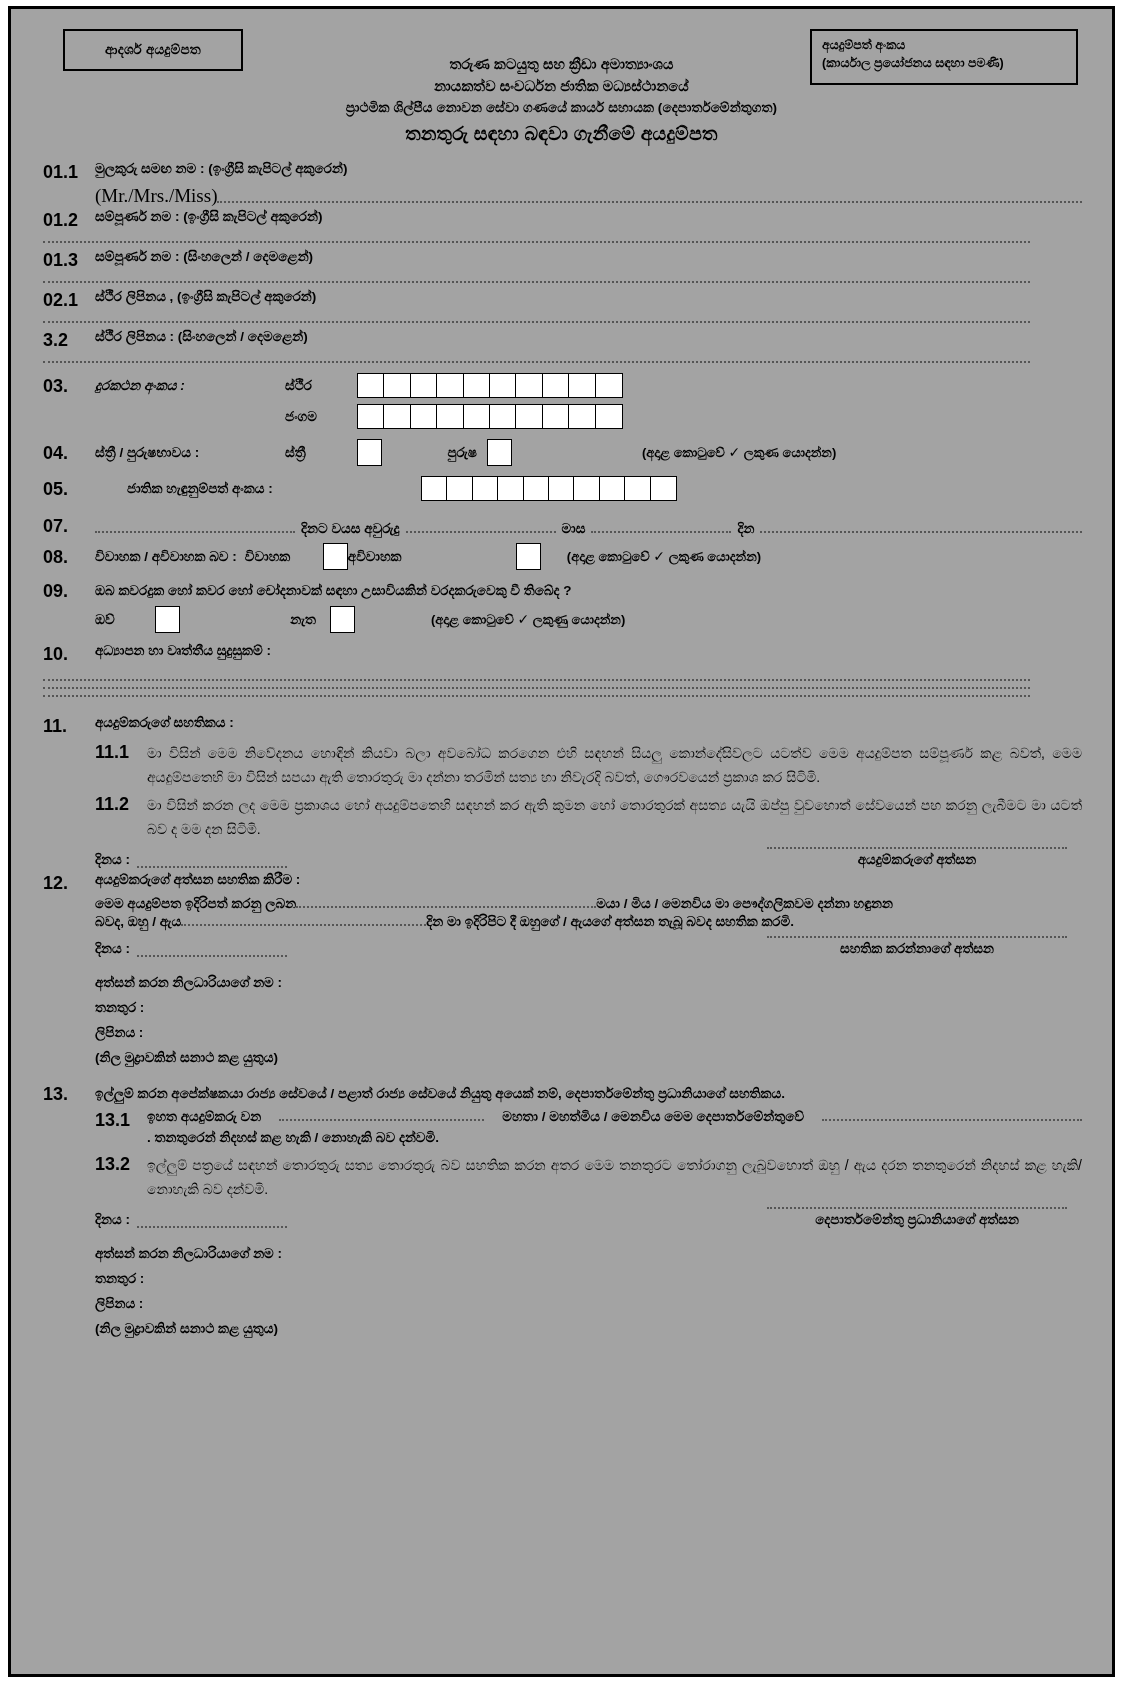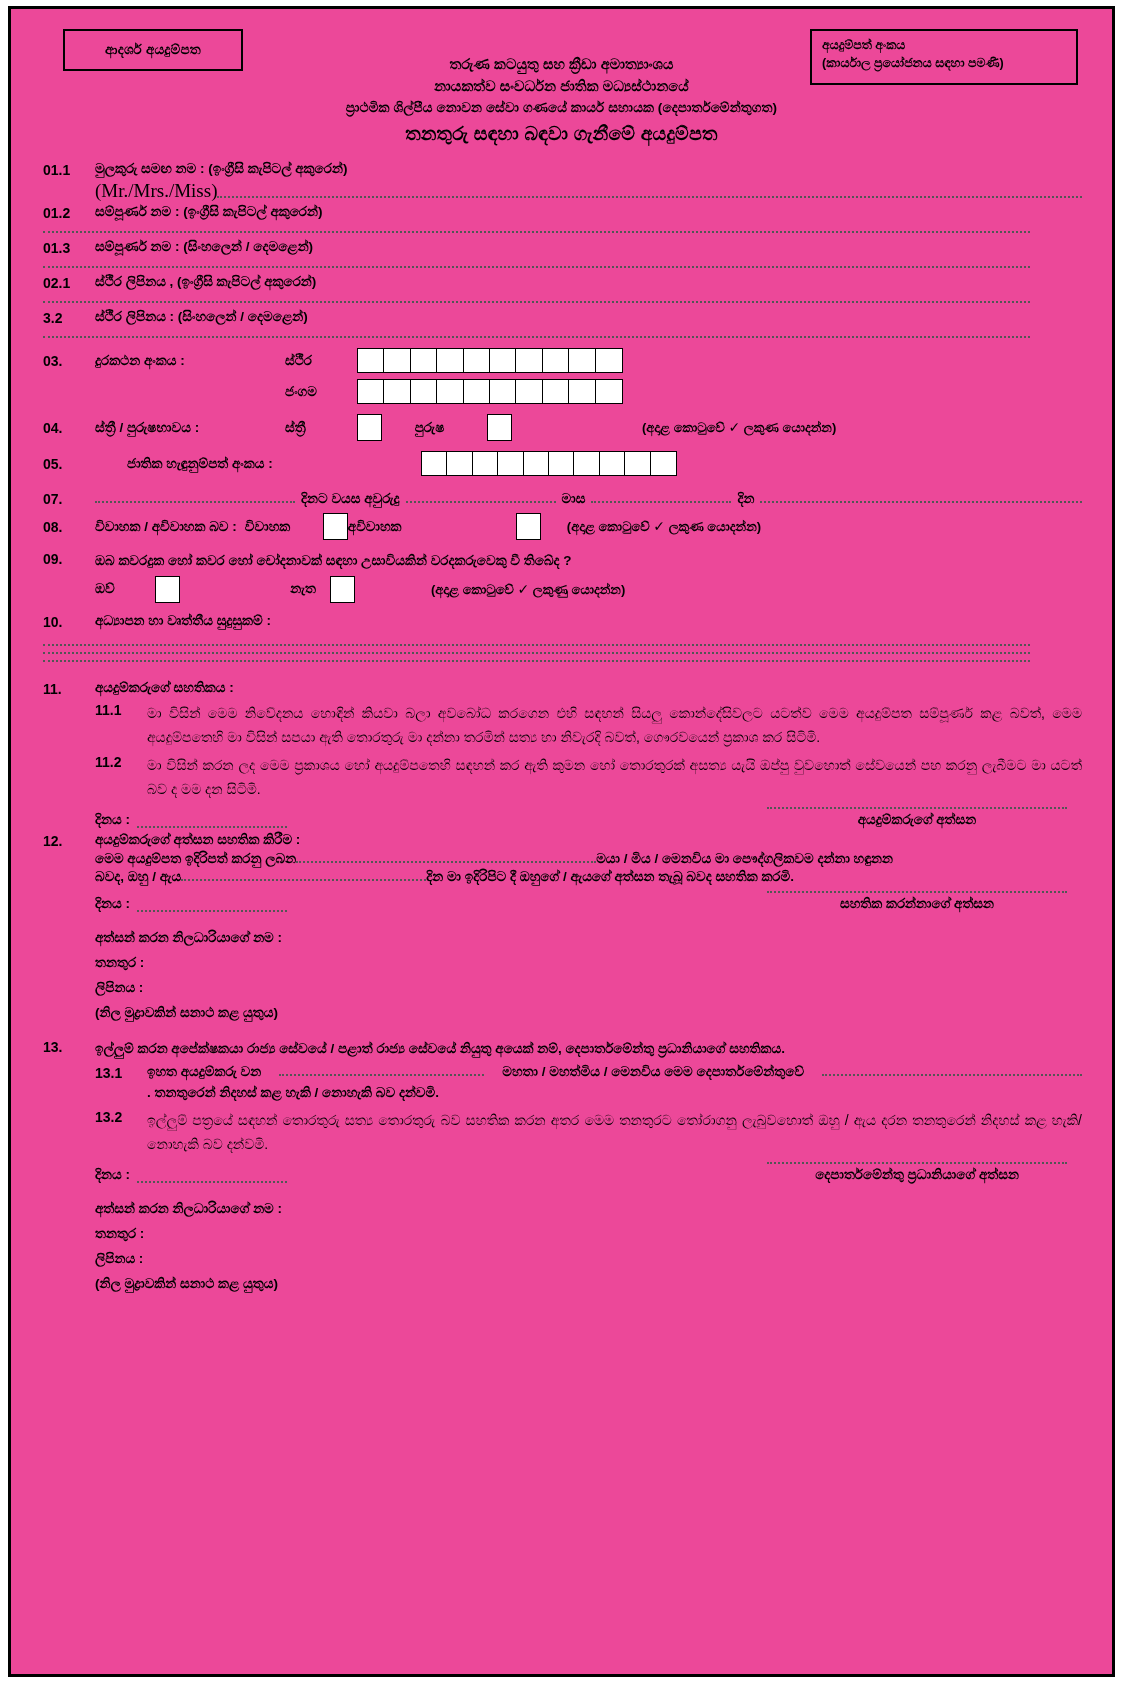--- a/index.html
+++ b/index.html
@@ -13,21 +13,21 @@
     position: relative;
     overflow: hidden;
   }
 
   
   .page-frame {
     position: absolute;
     left: 8px; top: 6px;
     width: 1107px; height: 1671px;
     border: 3px solid #000;
-    background: #ec4899;
+    background: #a3a3a3;
   }
   .page-inner {
     position: absolute;
     left: 0; top: 0; right: 0; bottom: 0;
     padding: 12px 26px 10px 26px;
   }
 
   
   .header-zone {
     position: relative;
@@ -75,21 +75,21 @@
   .body-zone { position: relative; padding: 0 4px 0 6px; }
 
   .row {
     display: flex;
     align-items: flex-start;
     margin-bottom: 2px;
   }
   .num {
     width: 52px;
     flex: 0 0 52px;
-    font-size: 14px;
+    font-size: 18px;
     font-weight: bold;
     padding-top: 1px;
   }
   .num.sub { width: 52px; flex: 0 0 52px; }
   .indent1 { margin-left: 52px; }
 
   .lbl {
     font-size: 13.5px;
     font-weight: bold;
     white-space: nowrap;
@@ -249,21 +249,21 @@
     <div class="row">
       <div class="num">3.2</div>
       <div class="lbl">ස්ථීර ලිපිනය : (සිංහලෙන් / දෙමළෙන්)</div>
     </div>
     <div class="dotline indent1" style="width:calc(100% - 52px);"></div>
 
     <div class="sp4"></div>
 
     <div class="row" style="align-items:center;">
       <div class="num">03.</div>
-      <div class="lbl" style="width:190px;">දුරකථන අංකය :</div>
+      <div class="lbl" style="width:190px;font-style:italic;">දුරකථන අංකය :</div>
       <div class="lbl" style="width:72px;">ස්ථීර</div>
       <div class="cells">
         <div class="cell"></div>
         <div class="cell"></div>
         <div class="cell"></div>
         <div class="cell"></div>
         <div class="cell"></div>
         <div class="cell"></div>
         <div class="cell"></div>
         <div class="cell"></div>
@@ -292,21 +292,21 @@
       </div>
     </div>
 
     <div class="sp8"></div>
 
     <div class="row" style="align-items:center;">
       <div class="num">04.</div>
       <div class="lbl" style="width:190px;">ස්ත්‍රී / පුරුෂභාවය :</div>
       <div class="lbl" style="width:72px;">ස්ත්‍රී</div>
       <div class="chkbox"></div>
-      <div class="lbl" style="width:105px; text-align:center; padding-right:10px;">පුරුෂ</div>
+      <div class="lbl" style="width:105px; text-align:right; padding-right:10px;">පුරුෂ</div>
       <div class="chkbox"></div>
       <div class="hint" style="margin-left:130px;">
         <span>(අදාළ කොටුවේ</span>
         <span class="tick">✓</span>
         <span>ලකුණ යොදන්න)</span>
       </div>
     </div>
 
     <div class="sp8"></div>
 

